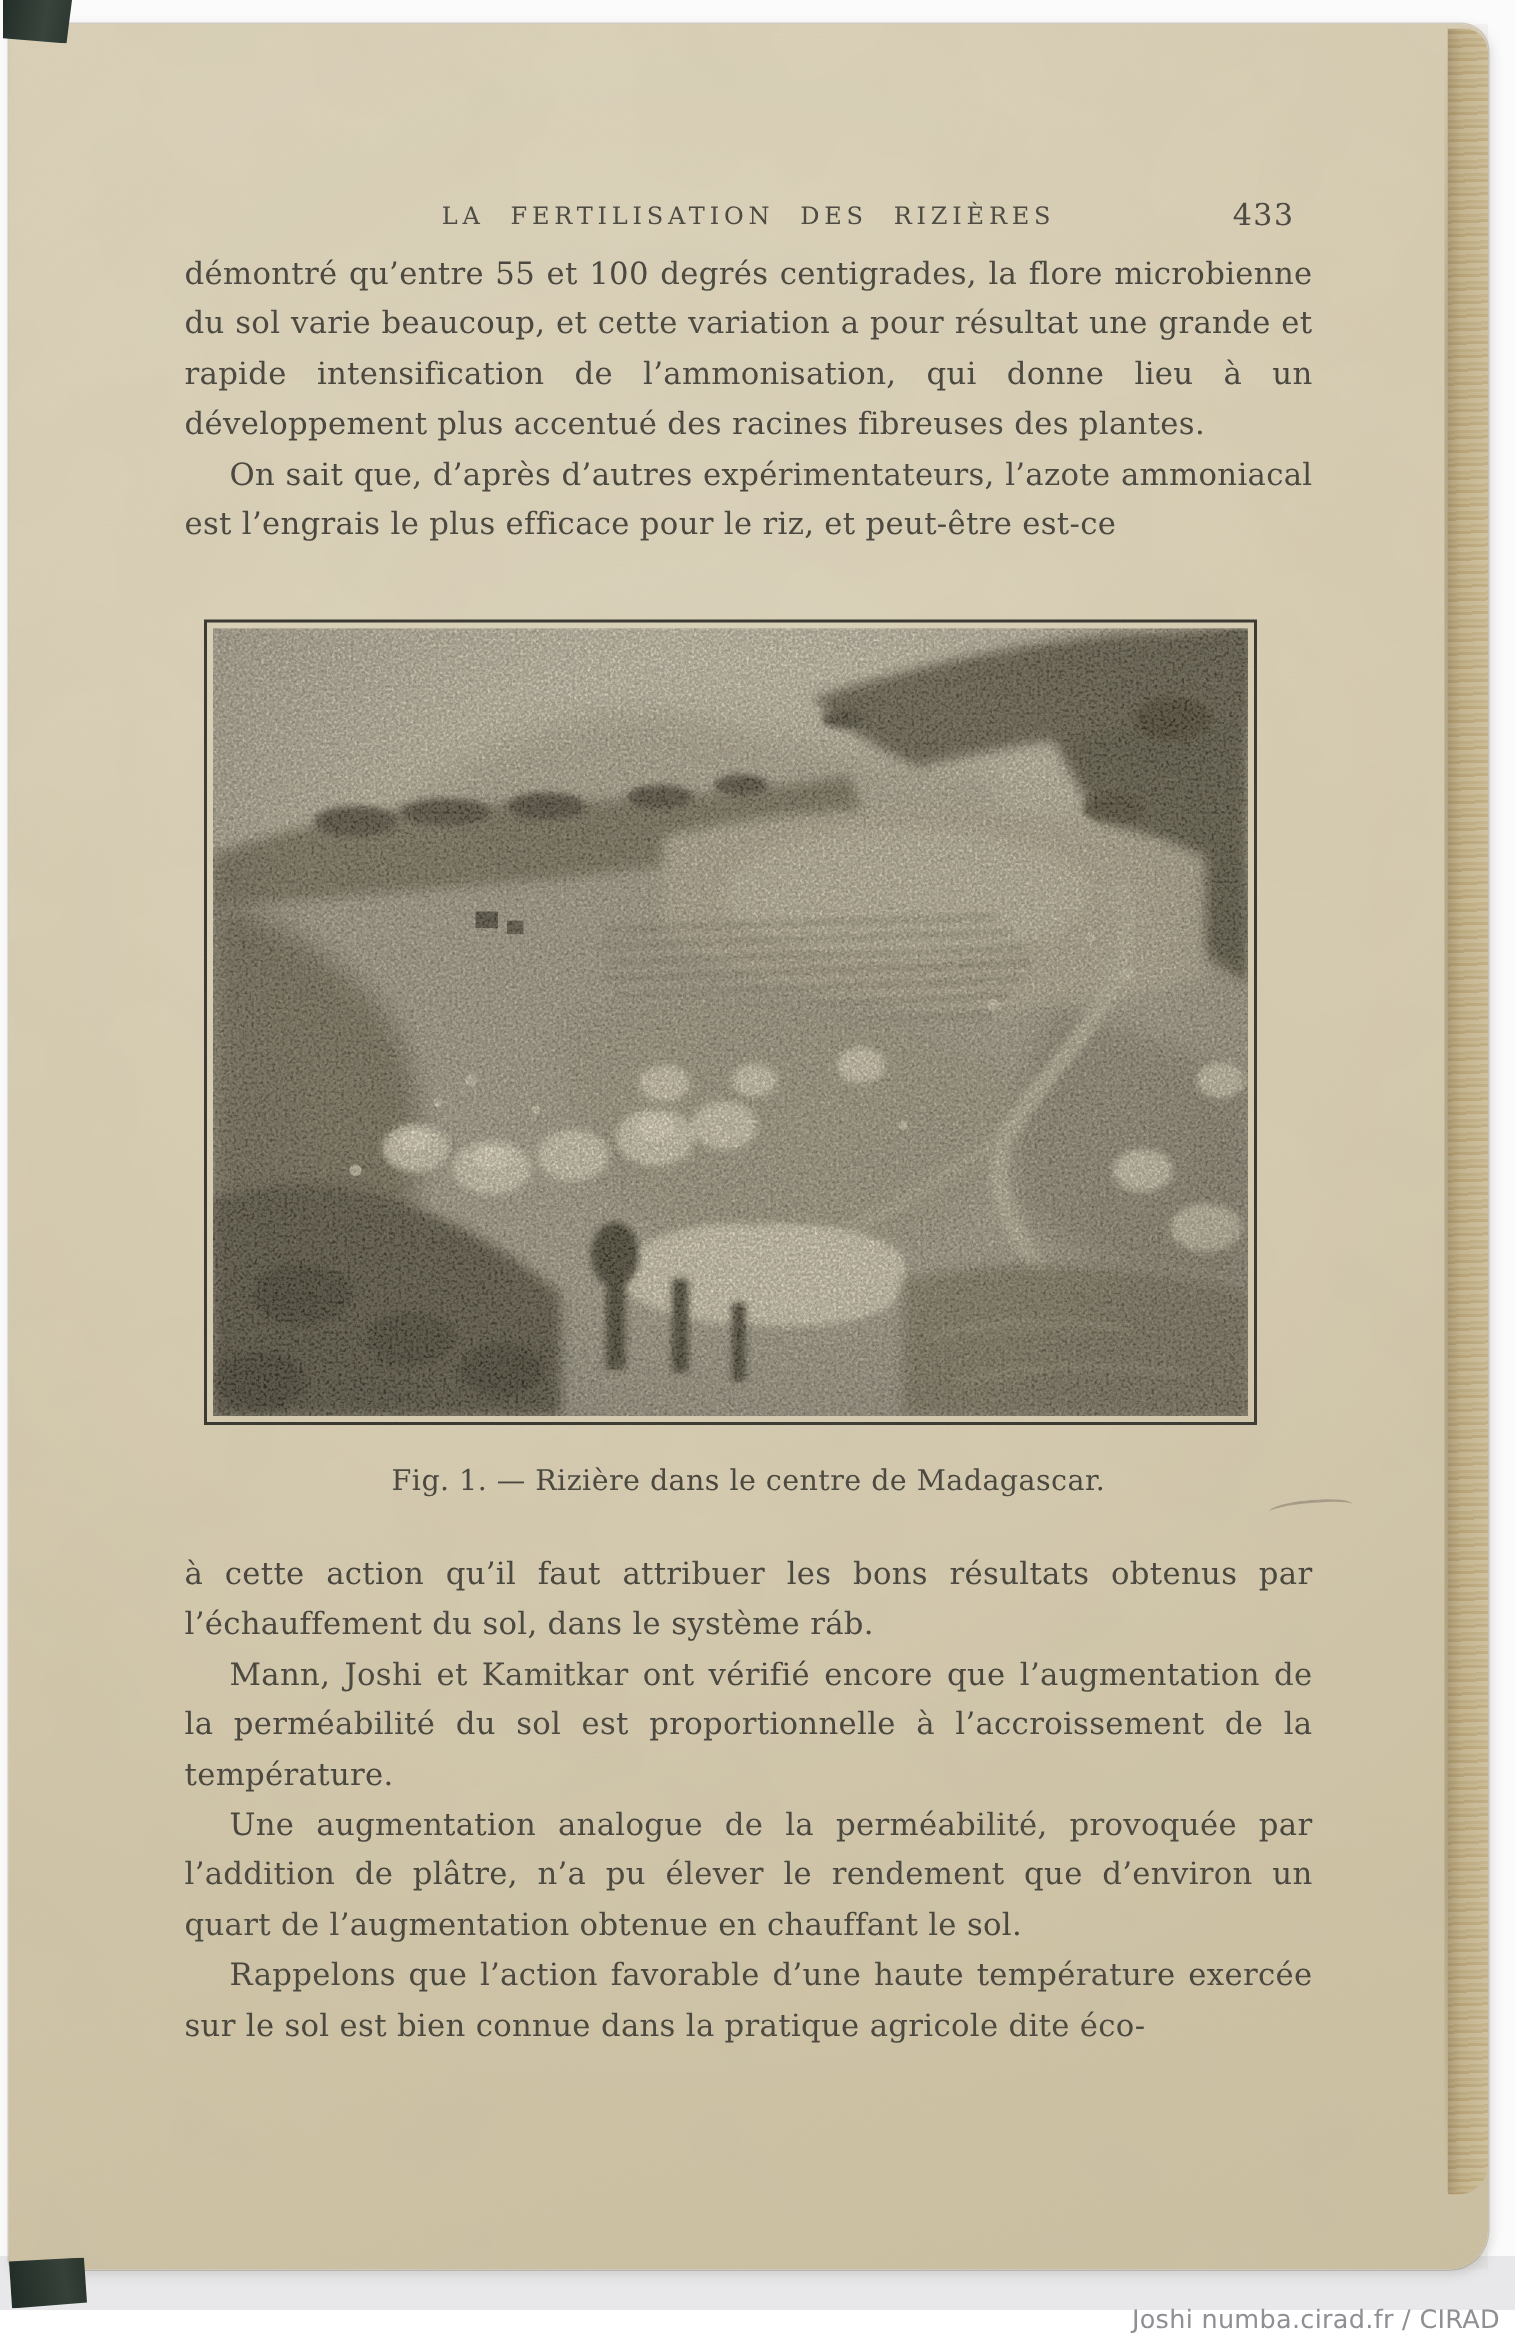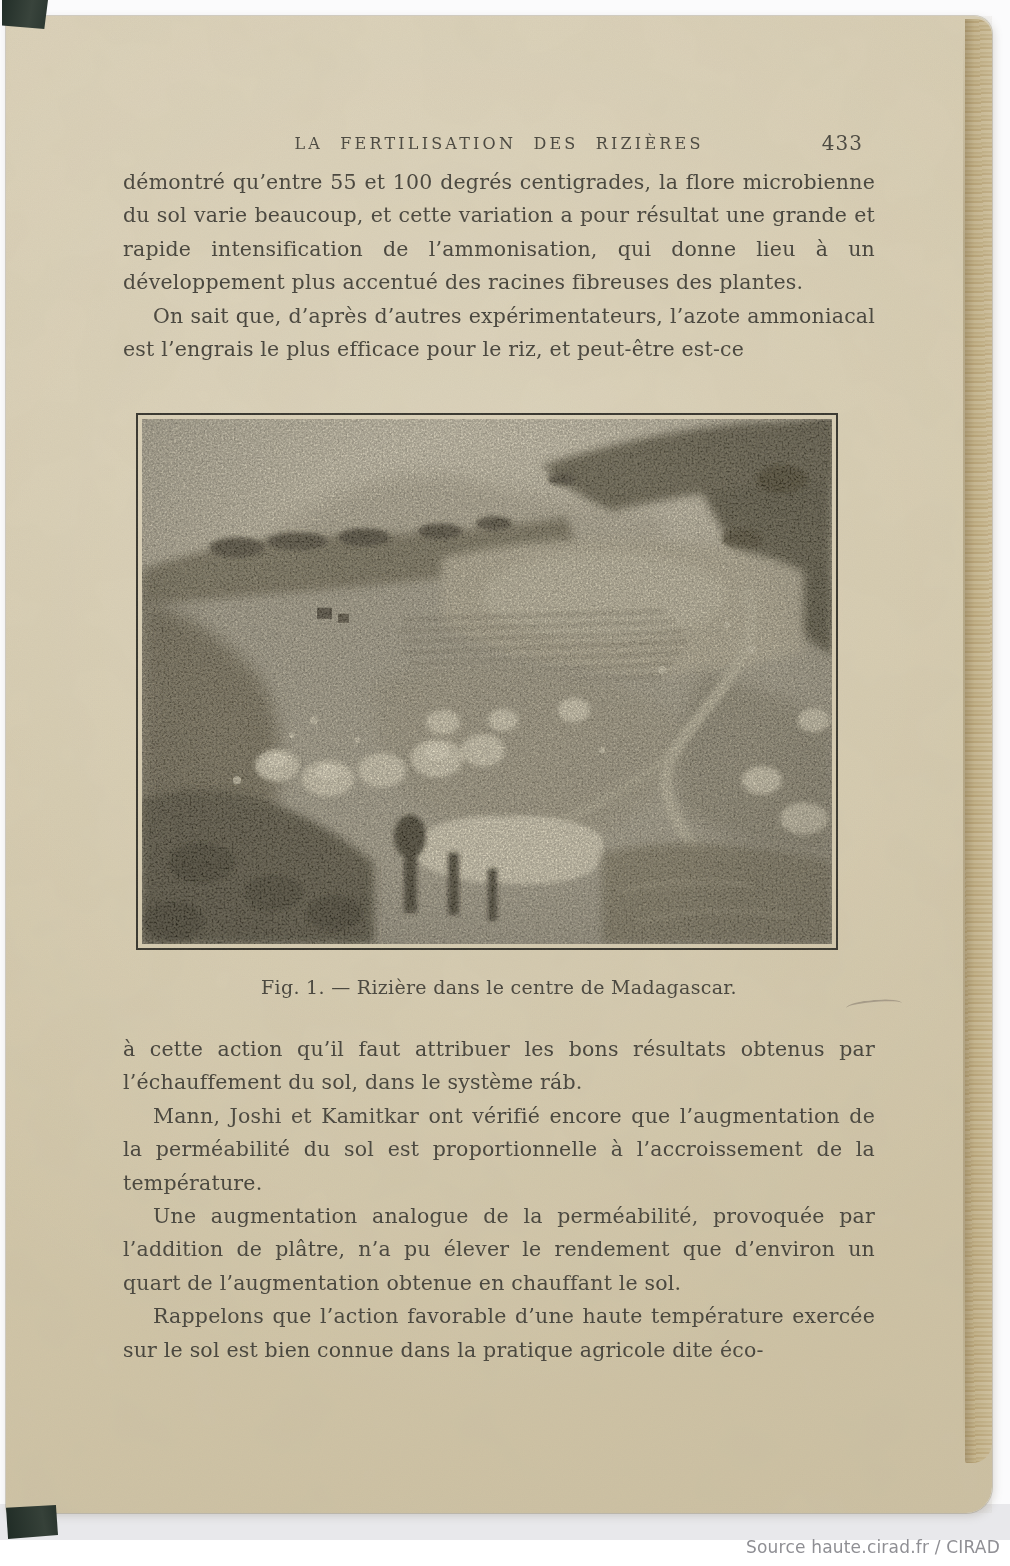--- a/index.html
+++ b/index.html
@@ -251,13 +251,13 @@
     </filter>
     <rect width="100%" height="100%" filter="url(#pn1)"></rect>
     <rect width="100%" height="100%" filter="url(#pn2)"></rect>
   </svg>
 </div>
 
 <div class="pencil-mark"></div>
 <div class="corner-patch-tl"></div>
 <div class="corner-patch-bl"></div>
 
-<span class="footer-source">Source haute.cirad.fr / CIRAD</span>
+<span class="footer-source">Joshi numba.cirad.fr / CIRAD</span>
 
 </body></html>

